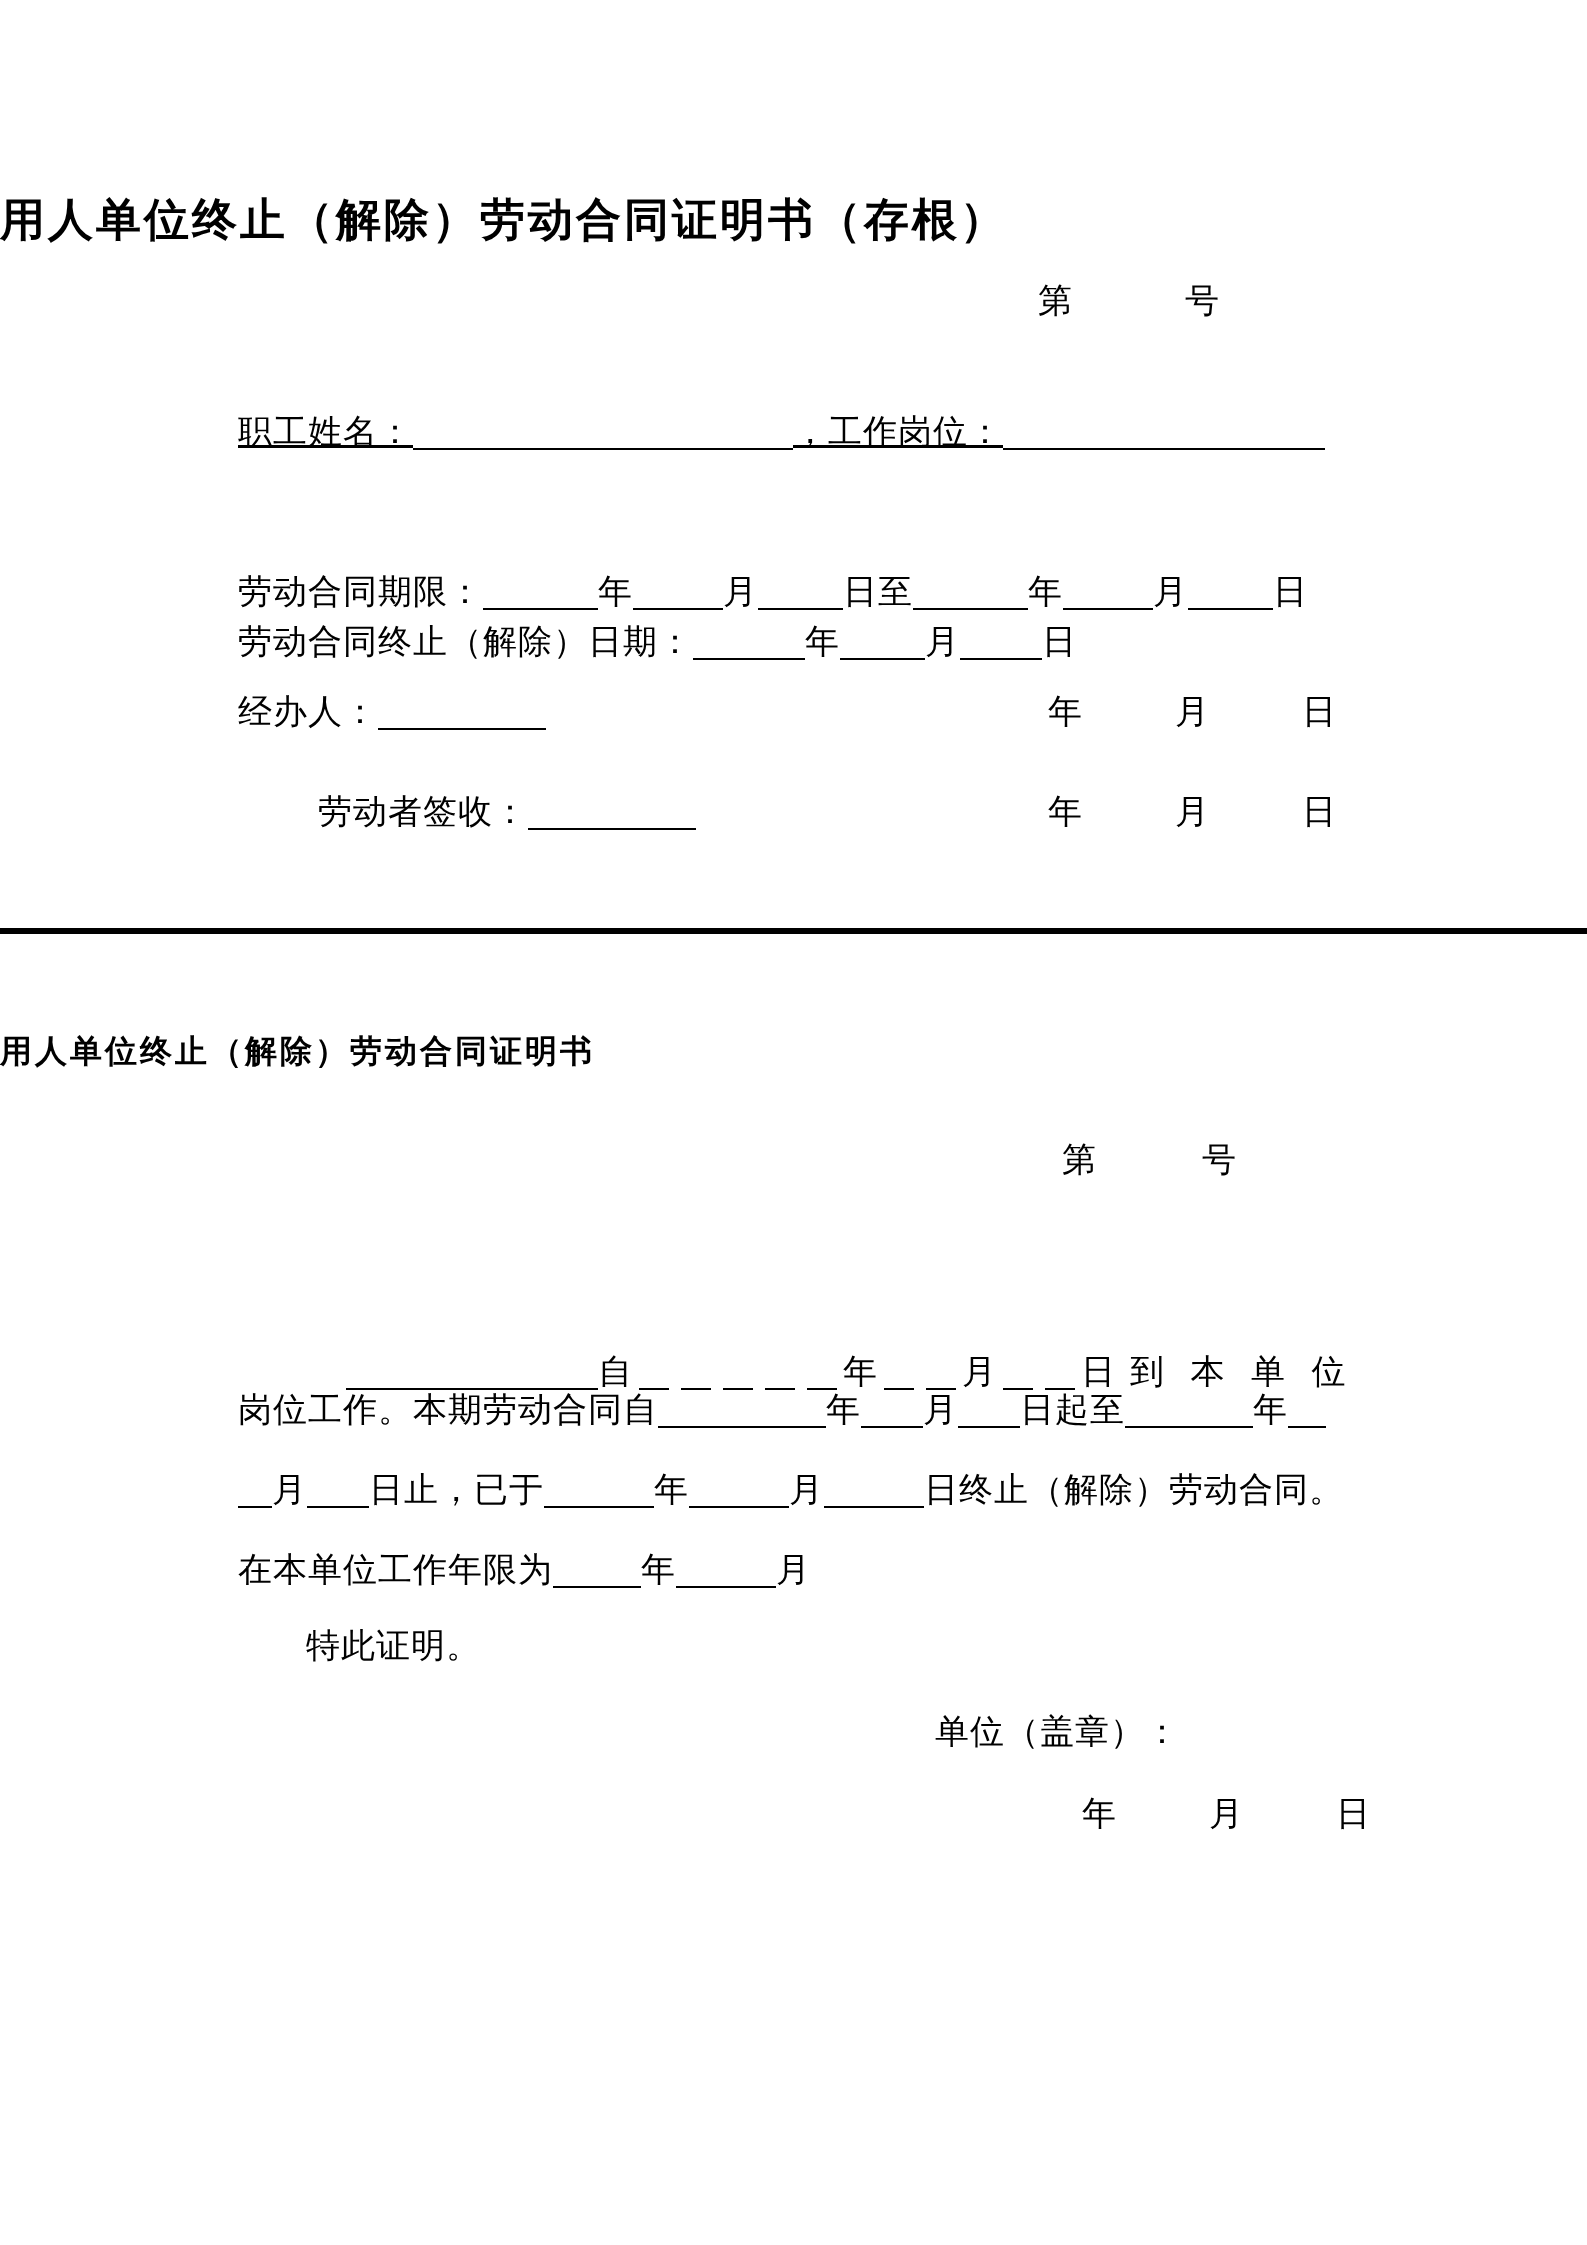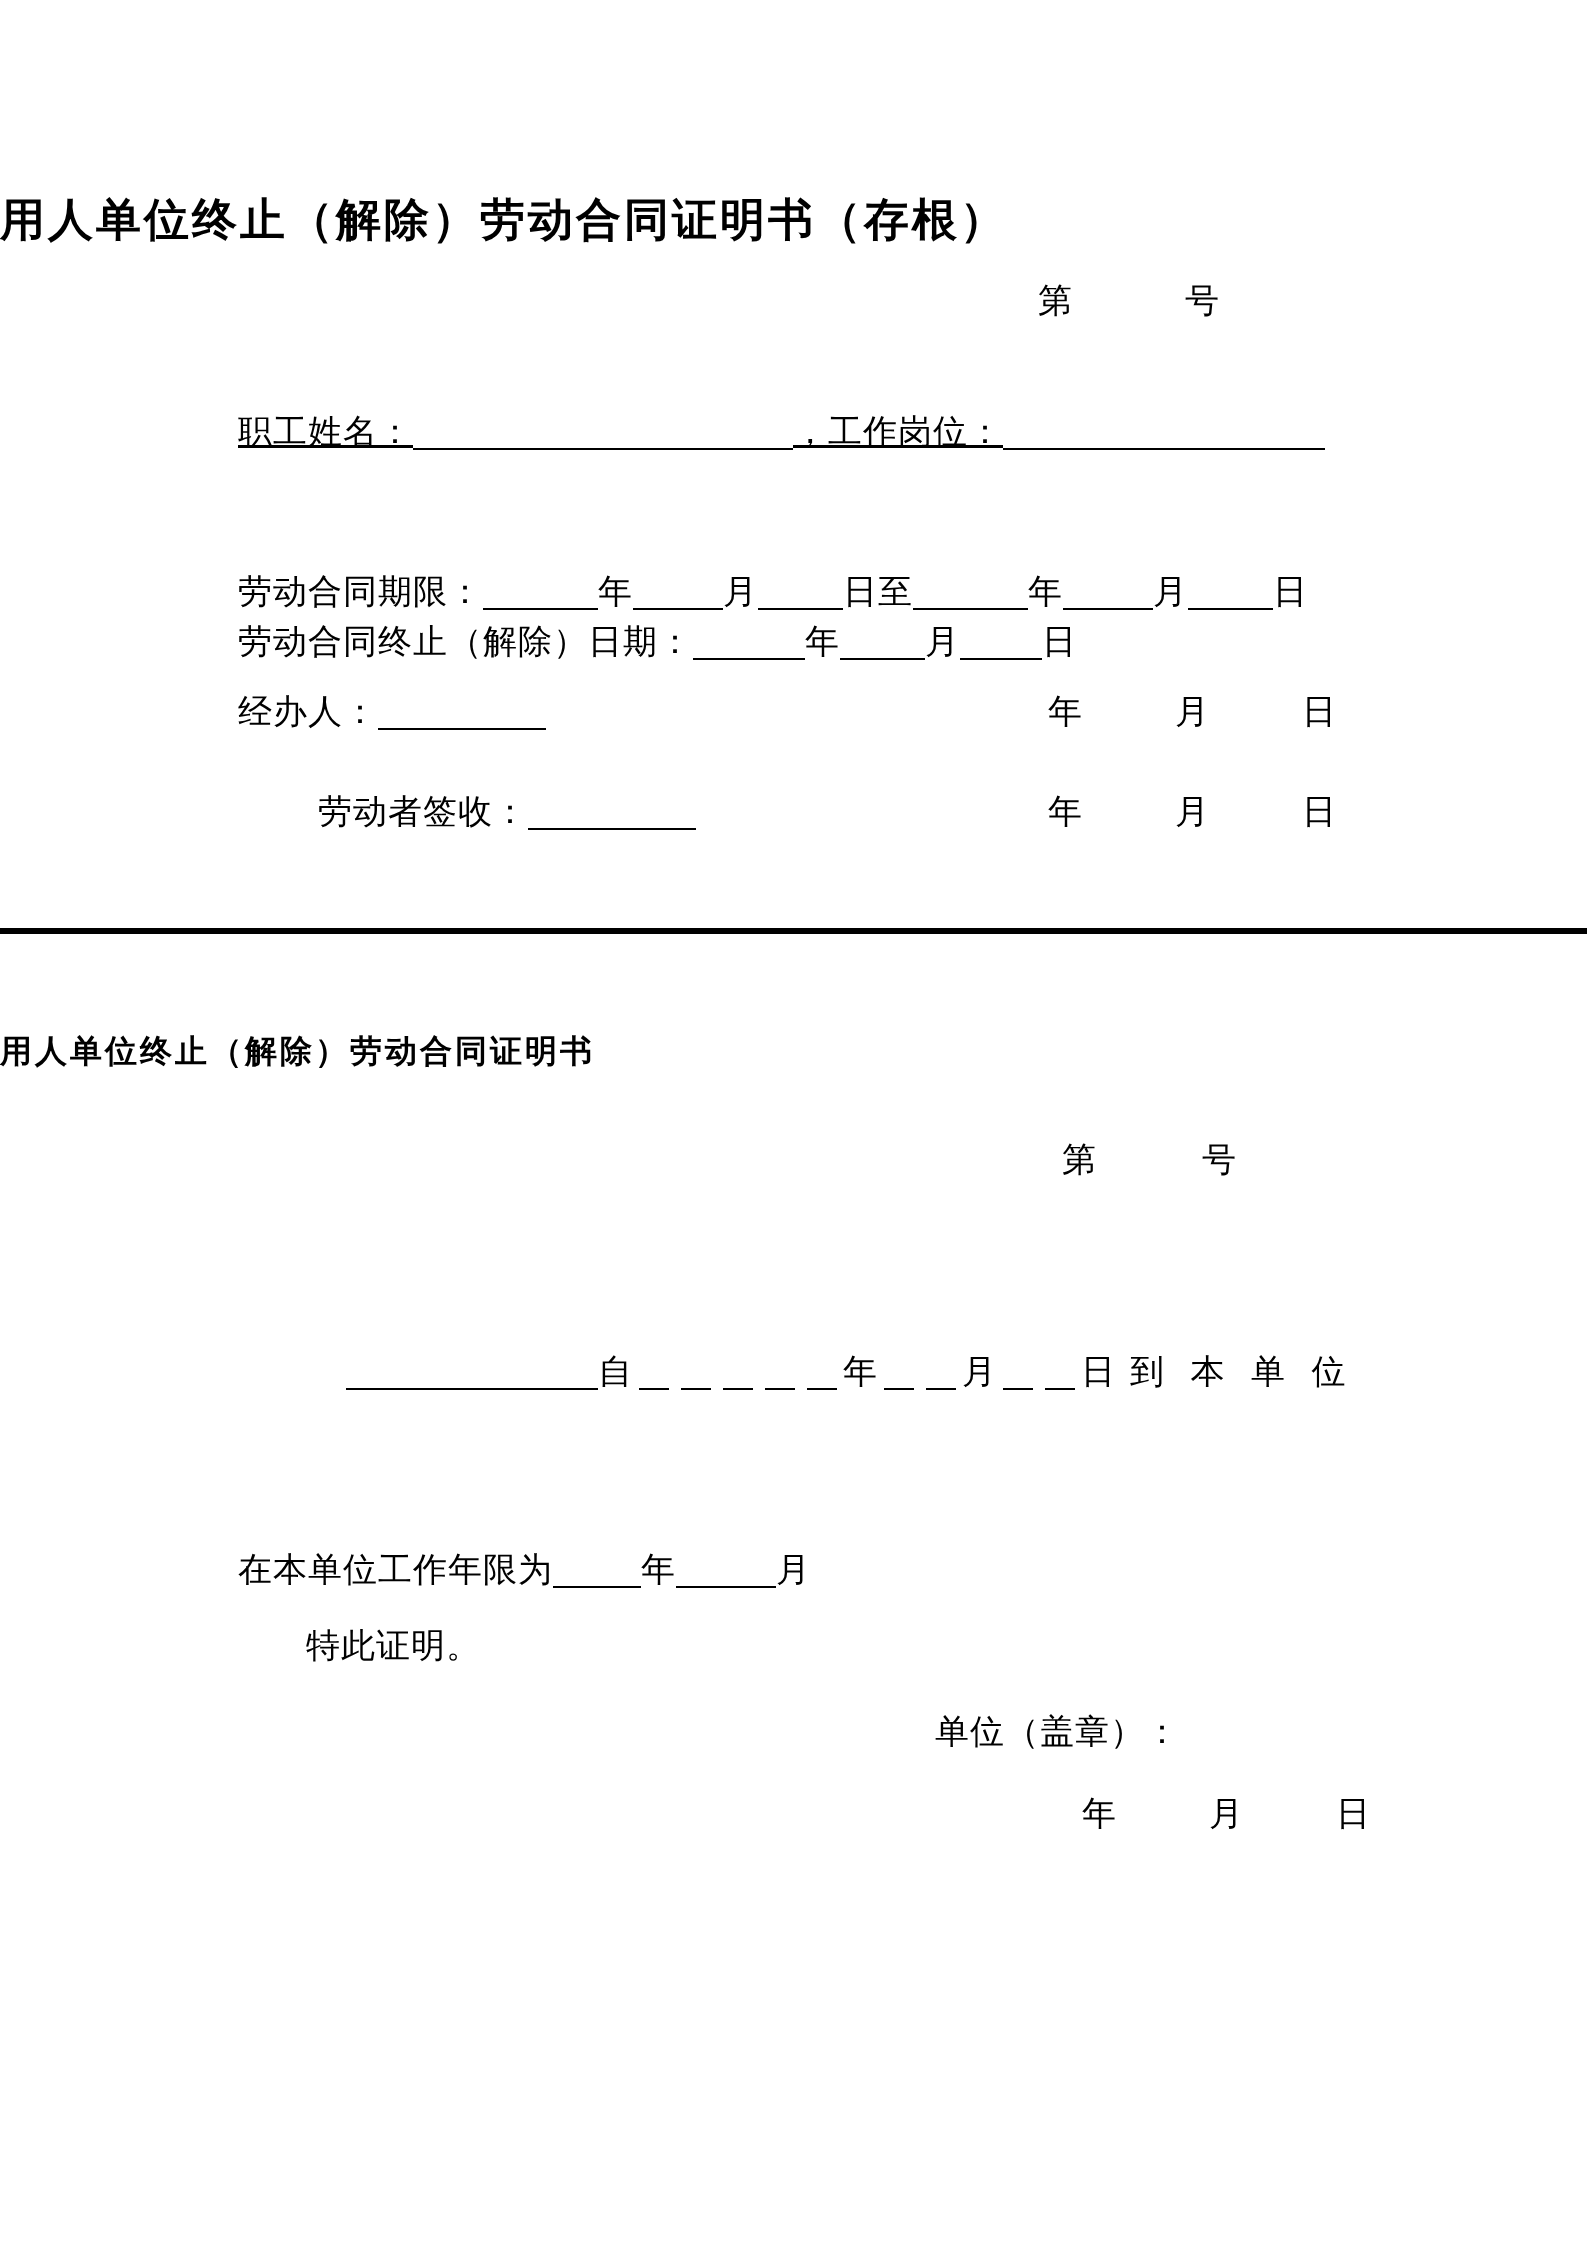--- a/index.html
+++ b/index.html
@@ -93,21 +93,27 @@
   <div class="doc-title" style="top:1030px; font-size:32px;">用人单位终止（解除）劳动合同证明书</div>
 
   <div class="line" style="top:1140px; left:1062px;">
     <span>第</span><span class="spacer" style="width:105px;"></span><span>号</span>
   </div>
 
   <div class="line" style="top:1352px;">
     <span class="spacer" style="width:108px;"></span><span class="blank" style="width:252px;"></span><span>自</span><span class="dash"></span><span class="dash"></span><span class="dash"></span><span class="dash"></span><span class="dash"></span><span>年</span><span class="dash"></span><span class="dash"></span><span>月</span><span class="dash"></span><span class="dash"></span><span>日</span><span style="word-spacing:16px; margin-left:14px;">到 本 单 位</span>
   </div>
 
+  <div class="line" style="top:1390px;">
+    <span>岗位工作。本期劳动合同自</span><span class="blank" style="width:168px;"></span><span>年</span><span class="blank" style="width:62px;"></span><span>月</span><span class="blank" style="width:62px;"></span><span>日起至</span><span class="blank" style="width:128px;"></span><span>年</span><span class="blank" style="width:38px;"></span>
+  </div>
 
+  <div class="line" style="top:1470px;">
+    <span class="blank" style="width:34px;"></span><span>月</span><span class="blank" style="width:62px;"></span><span>日止，已于</span><span class="blank" style="width:110px;"></span><span>年</span><span class="blank" style="width:100px;"></span><span>月</span><span class="blank" style="width:100px;"></span><span>日终止（解除）劳动合同。</span>
+  </div>
 
   <div class="line" style="top:1550px;">
     <span>在本单位工作年限为</span><span class="blank" style="width:88px;"></span><span>年</span><span class="blank" style="width:100px;"></span><span>月</span>
   </div>
 
   <div class="line" style="top:1626px; left:306px;">
     <span>特此证明。</span>
   </div>
 
   <div class="line" style="top:1712px; left:935px;">

